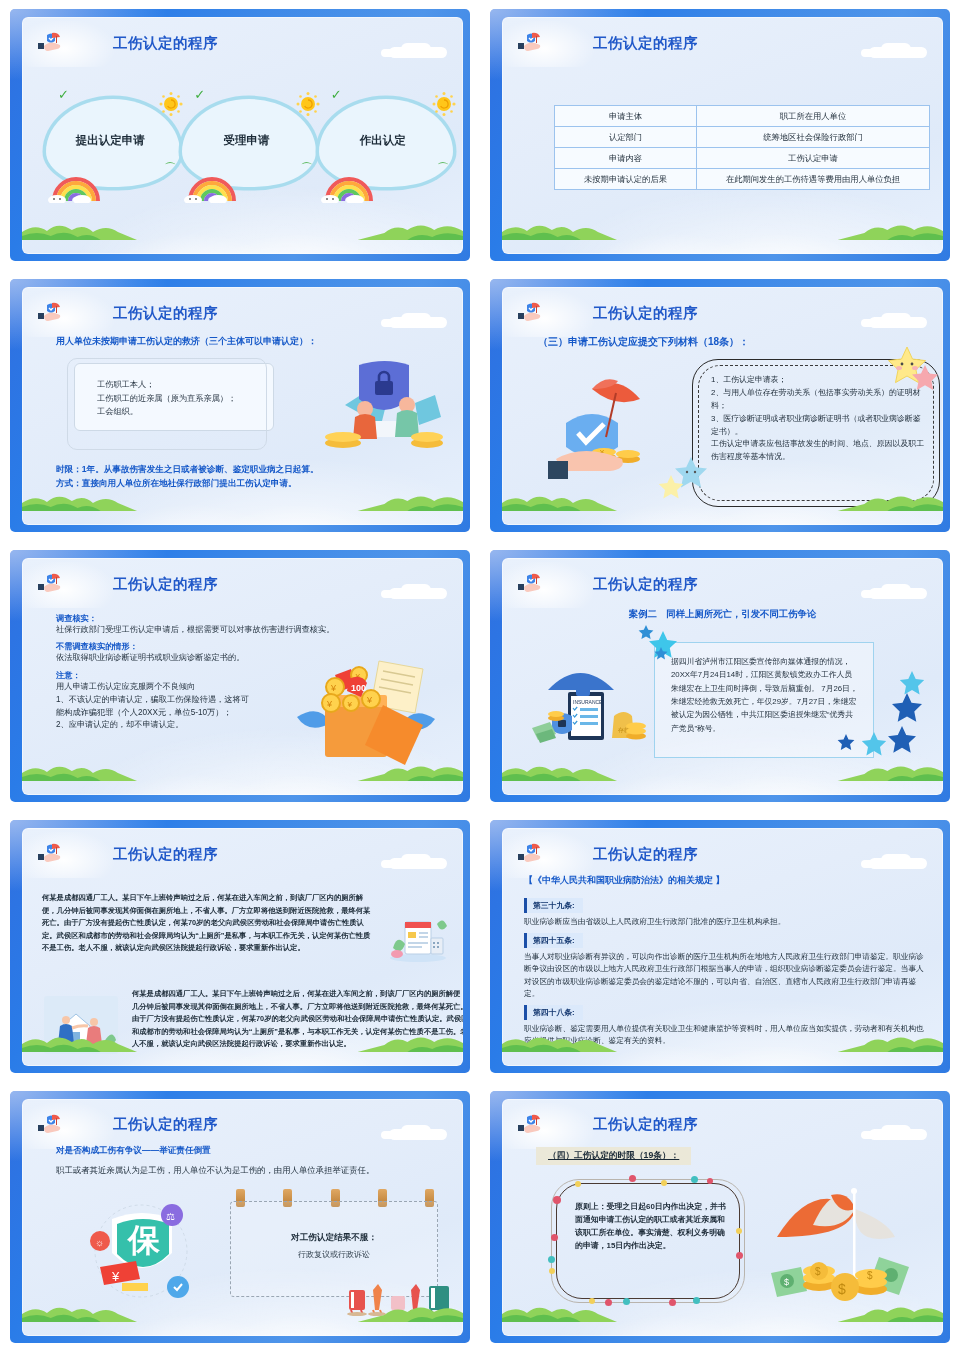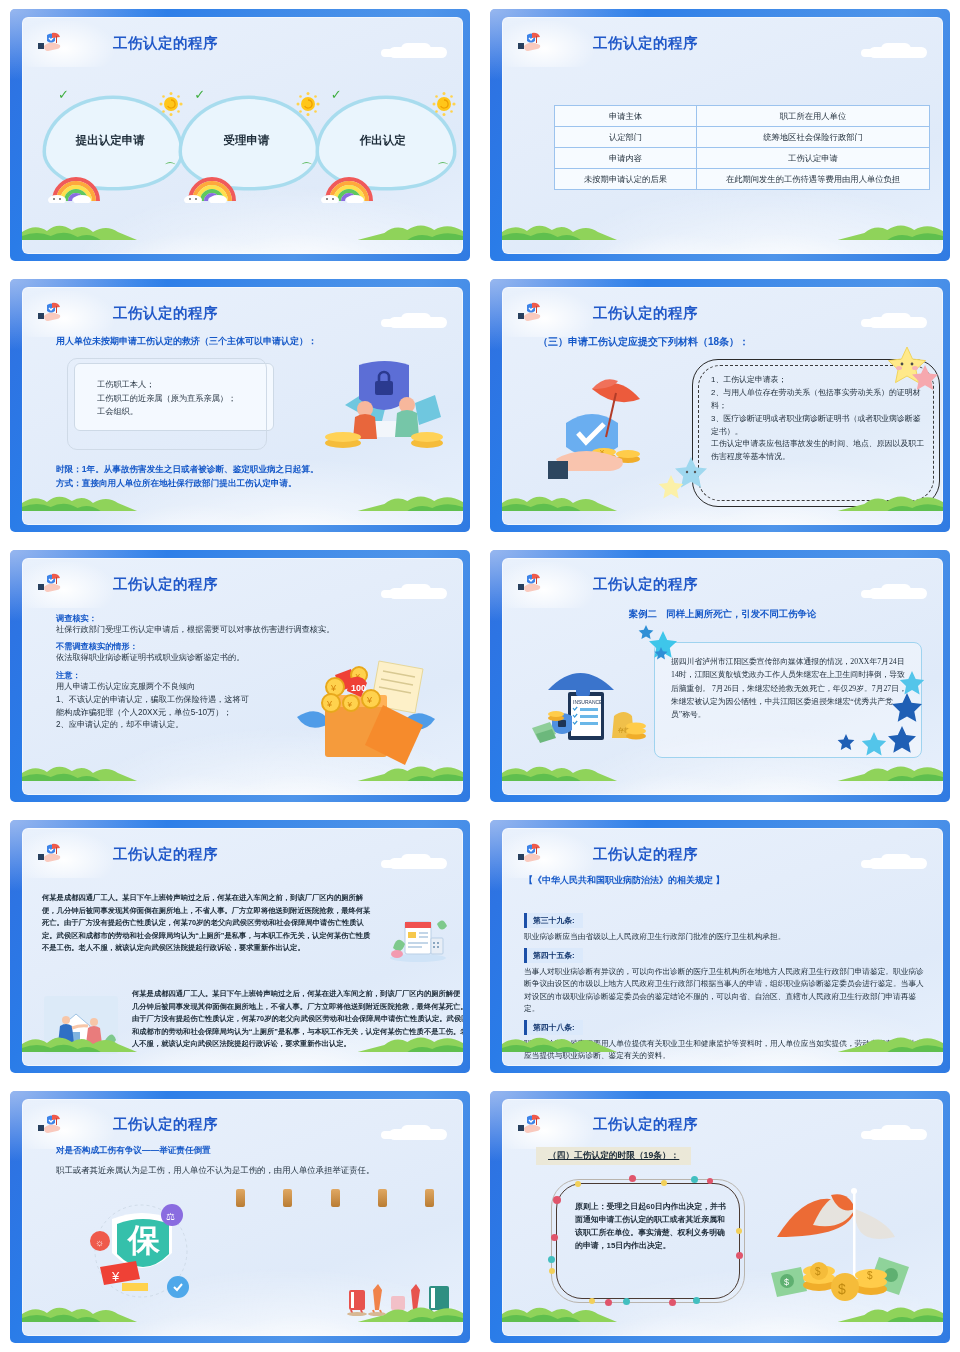--- a/index.html
+++ b/index.html
@@ -136,36 +136,36 @@
 
   
   .s5 { position:absolute; left:34px; top:8px; right:12px; font-size:8.2px; }
   .s5 .h { color:#1558c8; font-weight:700; margin-top:5px; }
   .s5 .b { color:#24323f; line-height:1.55; }
   .s5-img { position:absolute; right:22px; bottom:12px; width:150px; height:122px; }
 
   
   .s6-head { position:absolute; left:0; right:0; top:8px; text-align:center; font-size:9.4px; }
   .s6-box {
-    position:absolute; left:152px; top:42px; width:268px; height:116px;
-    border:1.6px solid #9fd3ef; border-radius:8px; background:rgba(255,255,255,.35);font-family:Liberation Serif, serif;
+    position:absolute; left:152px; top:42px; width:220px; height:116px;
+    border:1.6px solid #9fd3ef; border-radius:0; background:rgba(255,255,255,.35);
   }
   .s6-box .shadow { position:absolute; left:6px; top:6px; right:-6px; bottom:-6px; border:1.6px solid #bfe2f4; border-radius:8px; z-index:-1; }
   .s6-box .txt { position:absolute; left:16px; top:12px; right:14px; font-size:7.8px; color:#1e2c39; line-height:1.72; }
   .s6-img { position:absolute; left:28px; top:50px; width:120px; height:100px; }
 
   
   .s7-p1 { position:absolute; left:20px; top:22px; width:330px; font-size:7.3px; color:#21303d; line-height:1.72; font-weight:600; }
   .s7-p2 { position:absolute; left:110px; top:118px; width:338px; font-size:7.3px; color:#21303d; line-height:1.72; font-weight:600; }
   .s7-img1 { position:absolute; right:14px; top:46px; width:62px; height:46px; }
   .s7-img2 { position:absolute; left:22px; top:126px; width:74px; height:58px; }
 
   
   .s8 { position:absolute; left:22px; top:4px; right:16px; }
-  .s8 .law-title { font-size:9px; font-weight:700; color:#1558c8; margin-bottom:22px; }
+  .s8 .law-title { font-size:9px; font-weight:700; color:#1558c8; margin-bottom:7px; }
   .s8 .art {
     display:inline-block; background:#dbe9fb; border-left:3px solid #1b4fa8;
     padding:2px 8px 2px 6px; font-size:7.8px; font-weight:700; color:#12366f; margin:4px 0 3px;
   }
   .s8 .art-body { font-size:7.7px; color:#21303d; line-height:1.62; }
 
   
   .s9-head { position:absolute; left:34px; top:4px; font-size:8.6px; }
   .s9-sub { position:absolute; left:34px; top:24px; font-size:8.4px; color:#22313e; }
   .s9-board {
@@ -945,20 +945,26 @@
           </div>
 
           <div class="pegs">
             <div class="peg"></div>
             <div class="peg"></div>
             <div class="peg"></div>
             <div class="peg"></div>
             <div class="peg"></div>
           </div>
 
+          <div class="s9-board">
+            <div class="bt">
+              <div class="a">对工伤认定结果不服：</div>
+              <div class="b">行政复议或行政诉讼</div>
+            </div>
+          </div>
 
           <div class="s9-kids">
             <svg viewBox="0 0 110 34" width="110" height="34">
               <rect x="2" y="8" width="16" height="20" rx="2" fill="#e7534e"></rect>
               <rect x="4" y="10" width="3" height="16" fill="#fff"></rect>
               <path d="M4 28 l2 5 M14 28 l2 5" stroke="#e7534e" stroke-width="2"></path>
               <path d="M26 8 l5 -6 4 6 -3 20 -4 0z" fill="#f0834a"></path>
               <path d="M26 28 l2 5 M33 28 l2 5" stroke="#f0834a" stroke-width="2"></path>
               <rect x="44" y="14" width="14" height="14" rx="2" fill="#f2c0c8"></rect>
               <path d="M46 28 l2 5 M55 28 l2 5" stroke="#f2c0c8" stroke-width="2"></path>

